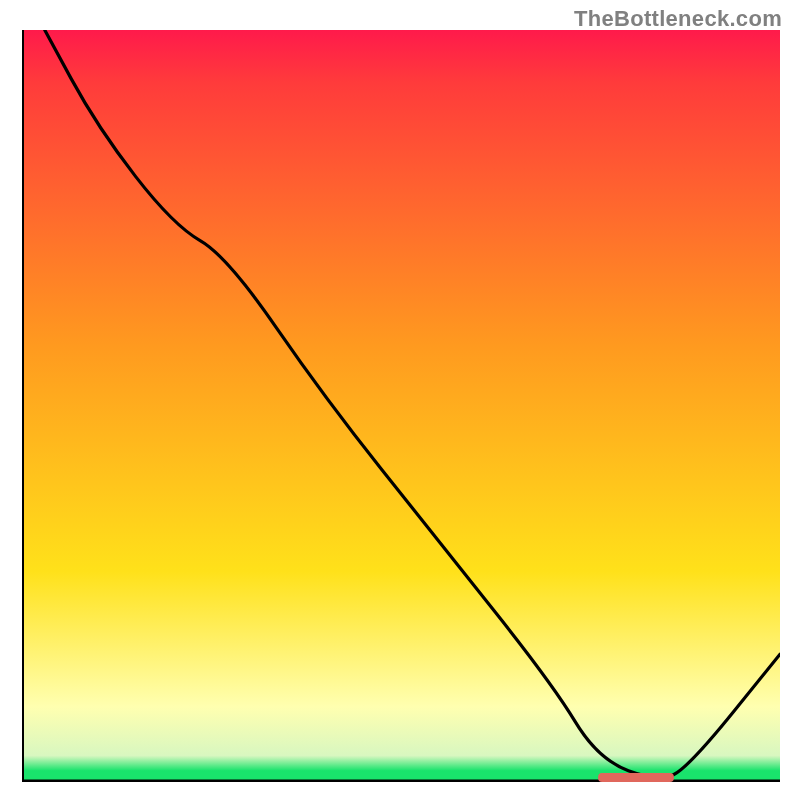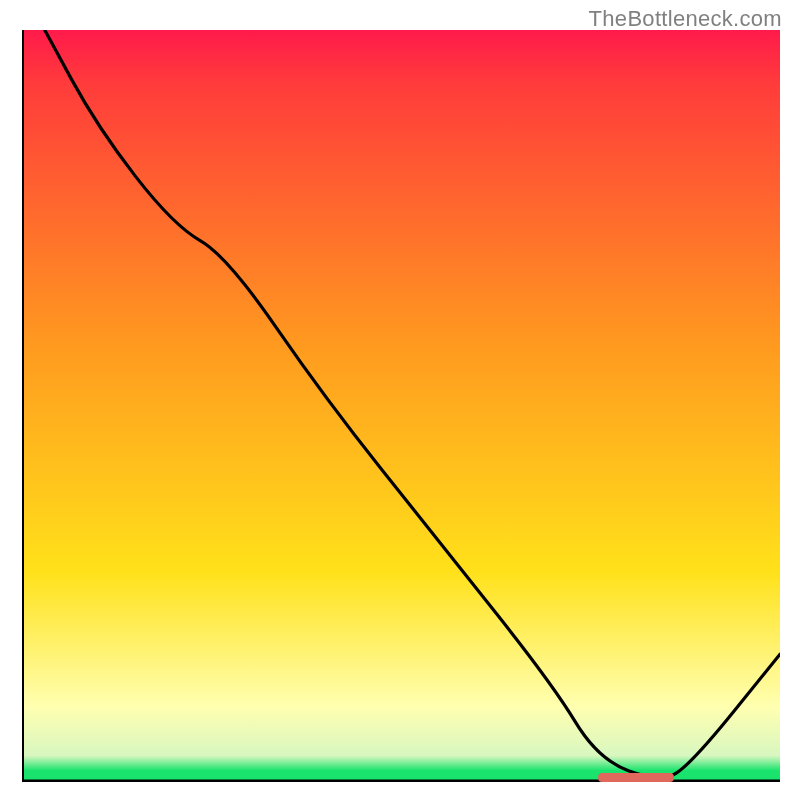--- a/index.html
+++ b/index.html
@@ -14,21 +14,21 @@
   .wrap {
     position: relative;
     width: 800px;
     height: 800px;
   }
   .watermark {
     position: absolute;
     top: 6px;
     right: 18px;
     font-size: 22px;
-    font-weight: 400;
+    font-weight: 700;
     color: #808080;
     letter-spacing: 0.3px;
   }
   .plot {
     position: absolute;
     left: 22px;
     top: 30px;
     width: 758px;
     height: 752px;
     

